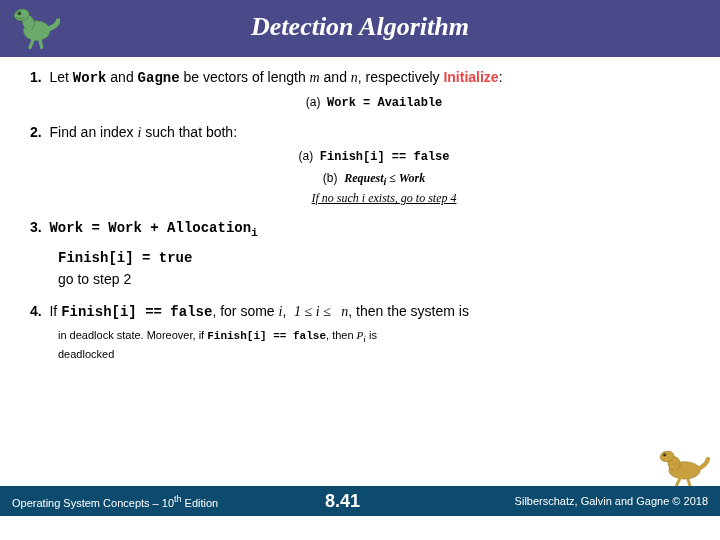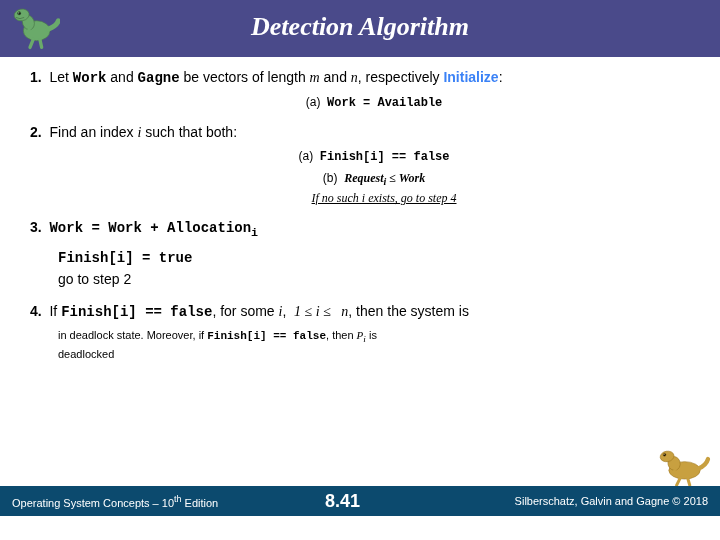--- a/index.html
+++ b/index.html
@@ -83,21 +83,21 @@
       font-family: 'Courier New', Courier, monospace;
       font-weight: bold;
     }
 
     .italic-serif {
       font-family: 'Times New Roman', serif;
       font-style: italic;
     }
 
     .blue-bold {
-      color: #3b82f6;
+      color: #ef4444;
       font-weight: bold;
       font-family: Arial, sans-serif;
     }
 
     .underline {
       text-decoration: underline;
     }
 
     
     .footer {

